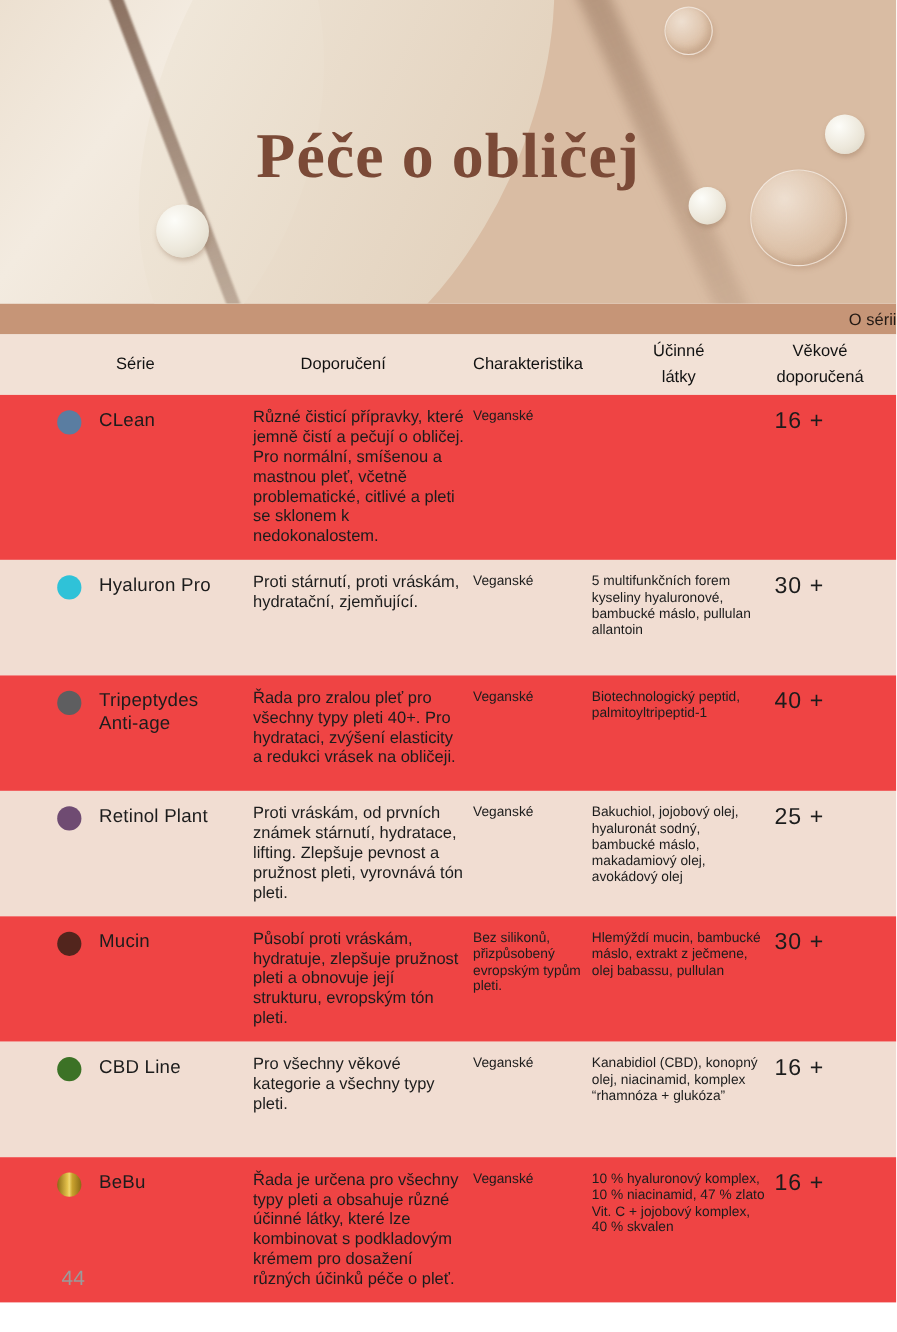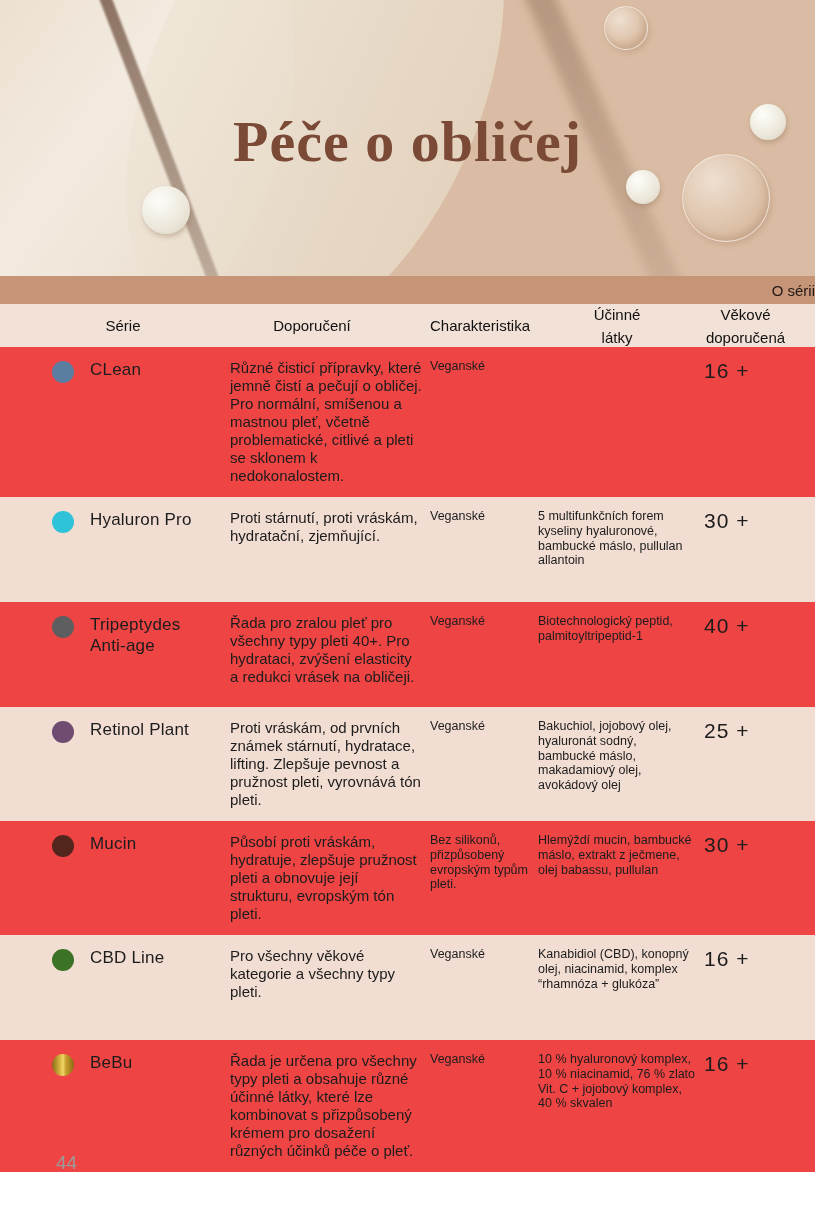--- a/index.html
+++ b/index.html
@@ -32,21 +32,21 @@
     box-shadow:inset -3px -4px 6px rgba(165,130,100,.35),2px 3px 5px rgba(160,120,90,.25);}
   .d1{left:604px;top:6px;width:44px;height:44px;}
   .d2{left:682px;top:154px;width:88px;height:88px;}
   .hero h1{position:absolute;left:0;right:0;top:108px;text-align:center;
     font-family:"Liberation Serif","DejaVu Serif",serif;font-weight:700;font-size:58px;
     letter-spacing:1px;color:var(--title-color);}
 
   
   .band{width:100%;height:28px;background:var(--band-bg);display:flex;align-items:center;justify-content:flex-end;
     font-size:15px;color:#241a14;}
-  .thead{width:100%;height:43px;background:var(--header-bg);display:grid;
+  .thead{width:100%;height:55px;background:var(--header-bg);display:grid;
     grid-template-columns:142px 220px 100px 158px 1fr;column-gap:8px;
     padding-left:52px;padding-right:28px;align-items:center;}
   .th{text-align:center;font-size:15px;line-height:1.5;color:#111;}
   .th.ucinne{max-width:74px;margin:0 auto;}
   .th.vekove{max-width:100px;margin:0 auto;}
 
   
   .row{display:grid;grid-template-columns:30px 104px 220px 100px 158px 1fr;column-gap:8px;
     padding:12px 28px 12px 52px;min-height:105px;align-items:start;background:#ef4444;}
   .row:nth-child(even){background:var(--row-alt-bg);}
@@ -140,21 +140,21 @@
     <div class="name">CBD Line</div>
     <div class="desc">Pro všechny věkové kategorie a všechny typy pleti.</div>
     <div class="char">Veganské</div>
     <div class="ingr">Kanabidiol (CBD), konopný olej, niacinamid, komplex “rhamnóza + glukóza”</div>
     <div class="age">16 +</div>
   </div>
 
   <div class="row">
     <span class="dot gold"></span>
     <div class="name">BeBu</div>
-    <div class="desc">Řada je určena pro všechny typy pleti a obsahuje různé účinné látky, které lze kombinovat s přizpůsobený krémem pro dosažení různých účinků péče o pleť.</div>
+    <div class="desc">Řada je určena pro všechny typy pleti a obsahuje různé účinné látky, které lze kombinovat s podkladovým krémem pro dosažení různých účinků péče o pleť.</div>
     <div class="char">Veganské</div>
-    <div class="ingr">10 % hyaluronový komplex, 10 % niacinamid, 76 % zlato Vit. C + jojobový komplex, 40 % skvalen</div>
+    <div class="ingr">10 % hyaluronový komplex, 10 % niacinamid, 47 % zlato Vit. C + jojobový komplex, 40 % skvalen</div>
     <div class="age">16 +</div>
   </div>
 </div>
 
   <div class="pagenum">44</div>
 </div>
 
 </body></html>

